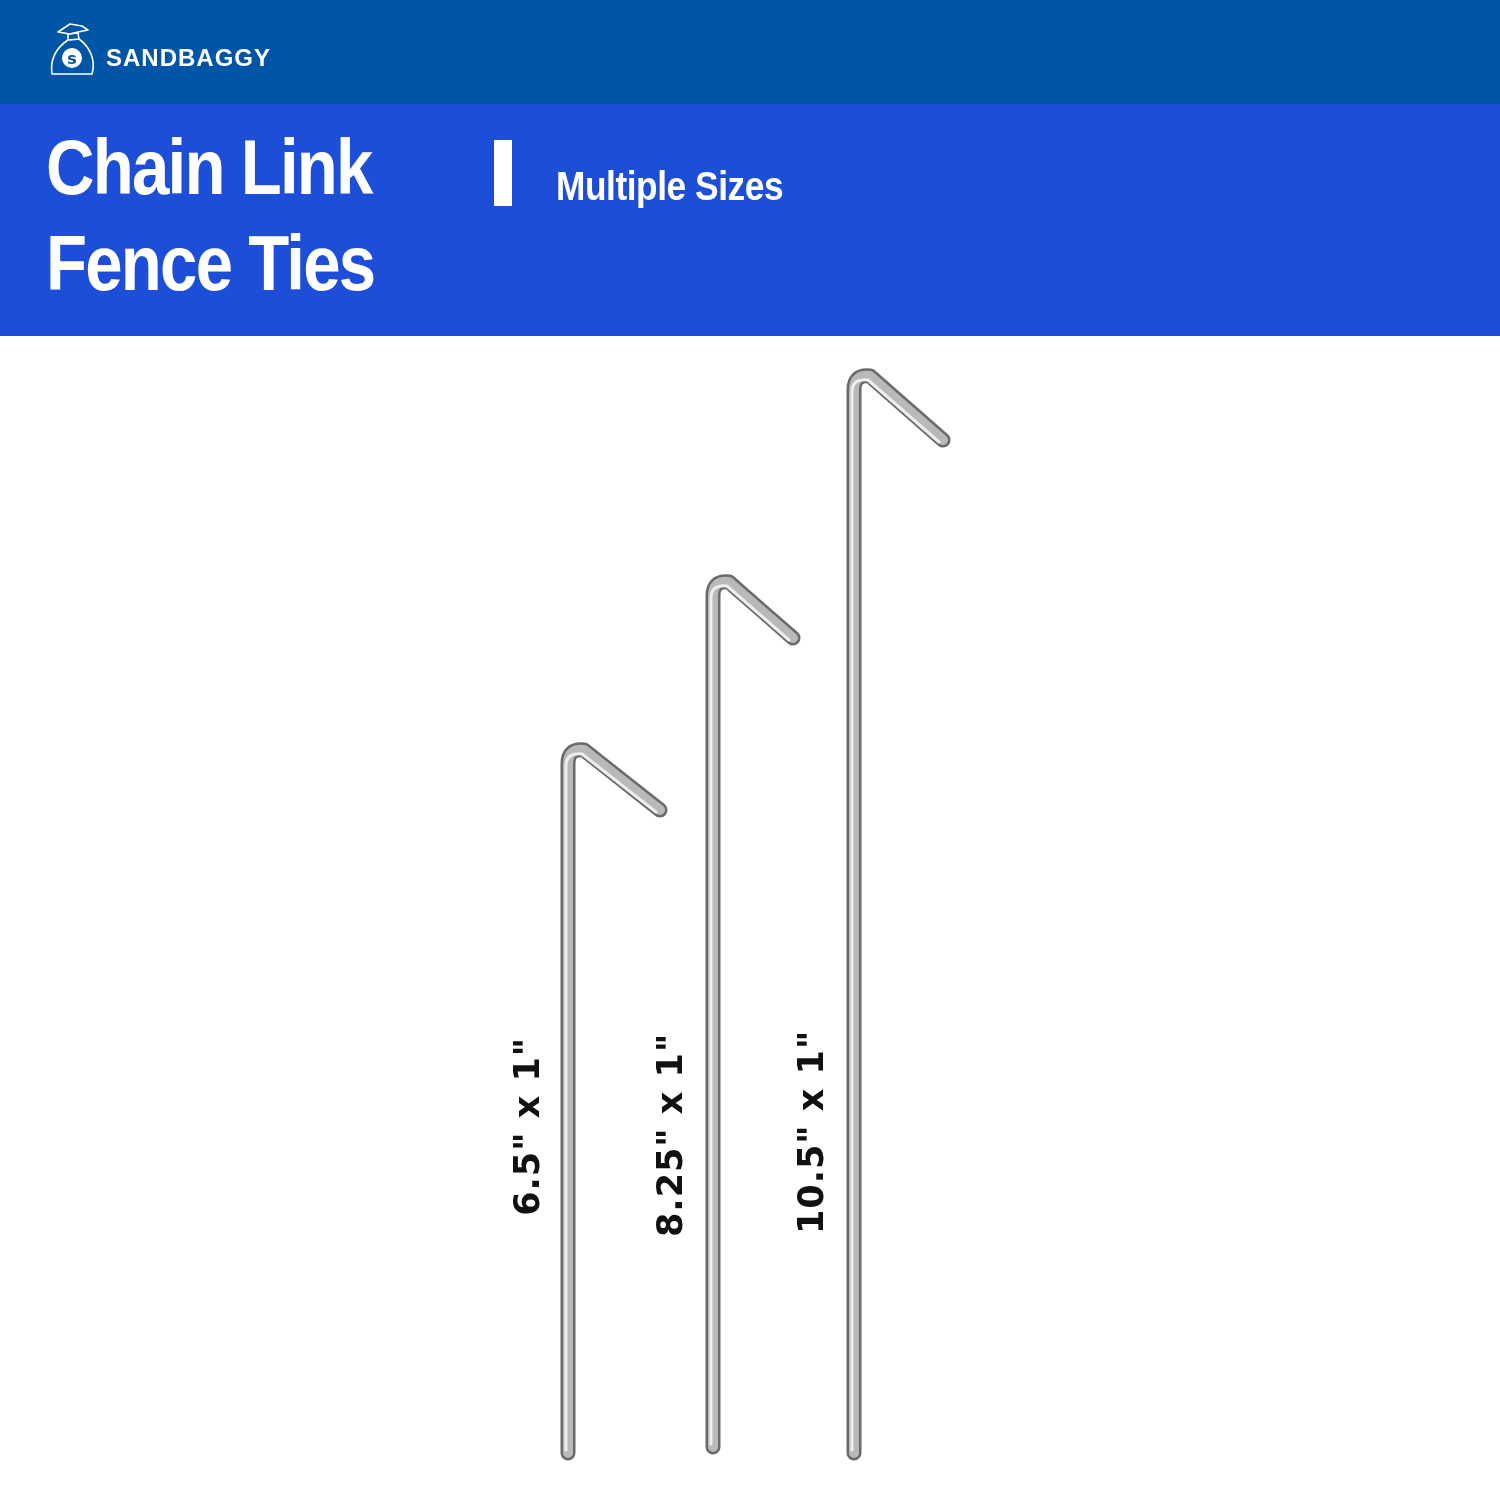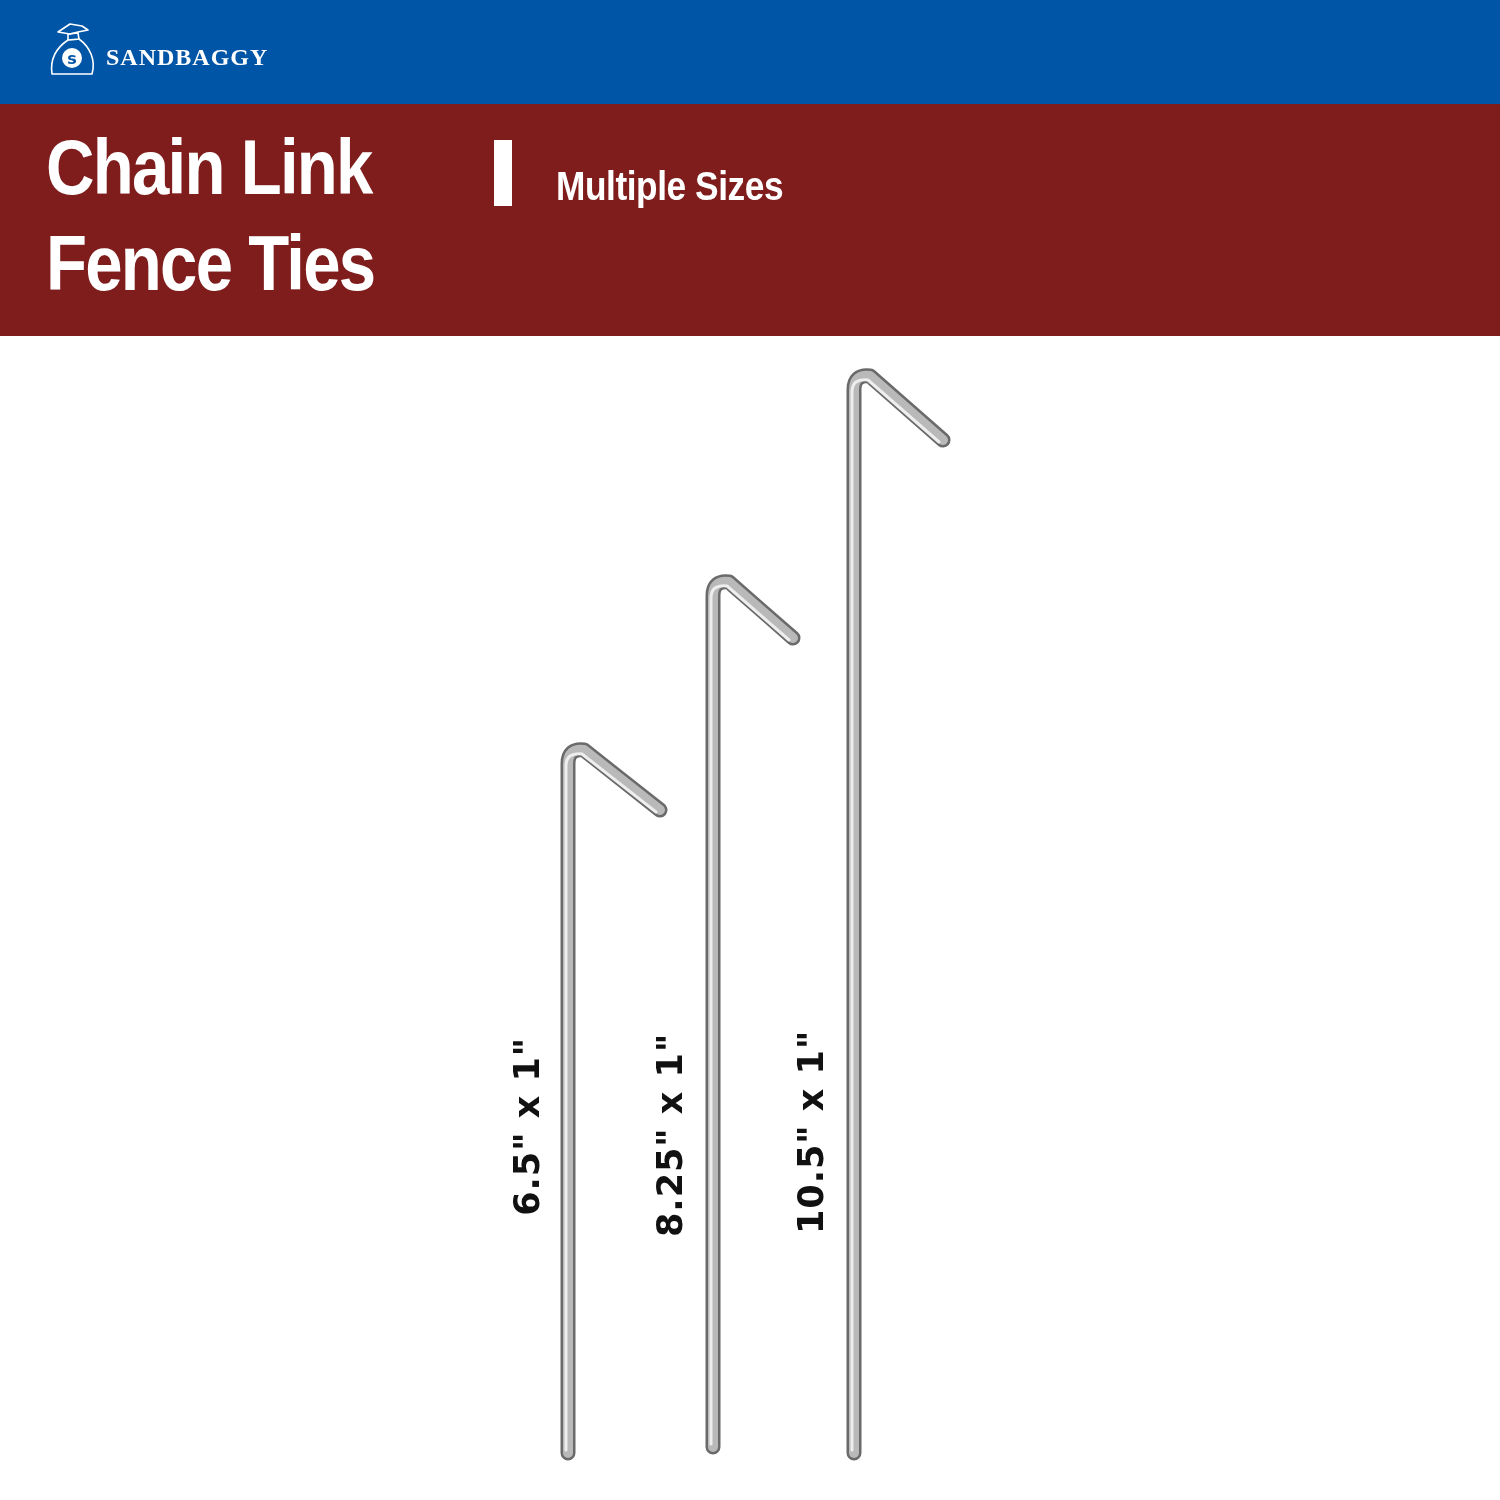--- a/index.html
+++ b/index.html
@@ -27,36 +27,36 @@
       position: absolute;
       left: 48px;
       top: 20px;
       width: 50px;
       height: 58px;
     }
     .brand-name {
       position: absolute;
       left: 106px;
       top: 34px;
-      font-family: Liberation Serif, serif;
+      font-family: Liberation Sans, sans-serif;
       font-weight: bold;
       font-size: 34px;
       letter-spacing: 1px;
       line-height: 40px;
       color: #ffffff;
       text-transform: lowercase;
       font-variant: small-caps;
     }
     
     .title-band {
       position: absolute;
       left: 0; top: 104px;
       width: 1500px;
       height: 232px;
-      background: #7f1d1d;
+      background: #1d4ed8;
     }
     .title-line {
       position: absolute;
       left: 46px;
       color: #ffffff;
       font-family: "Liberation Sans", sans-serif;
       font-weight: bold;
       font-size: 78px;
       line-height: 80px;
       letter-spacing: -2px;

